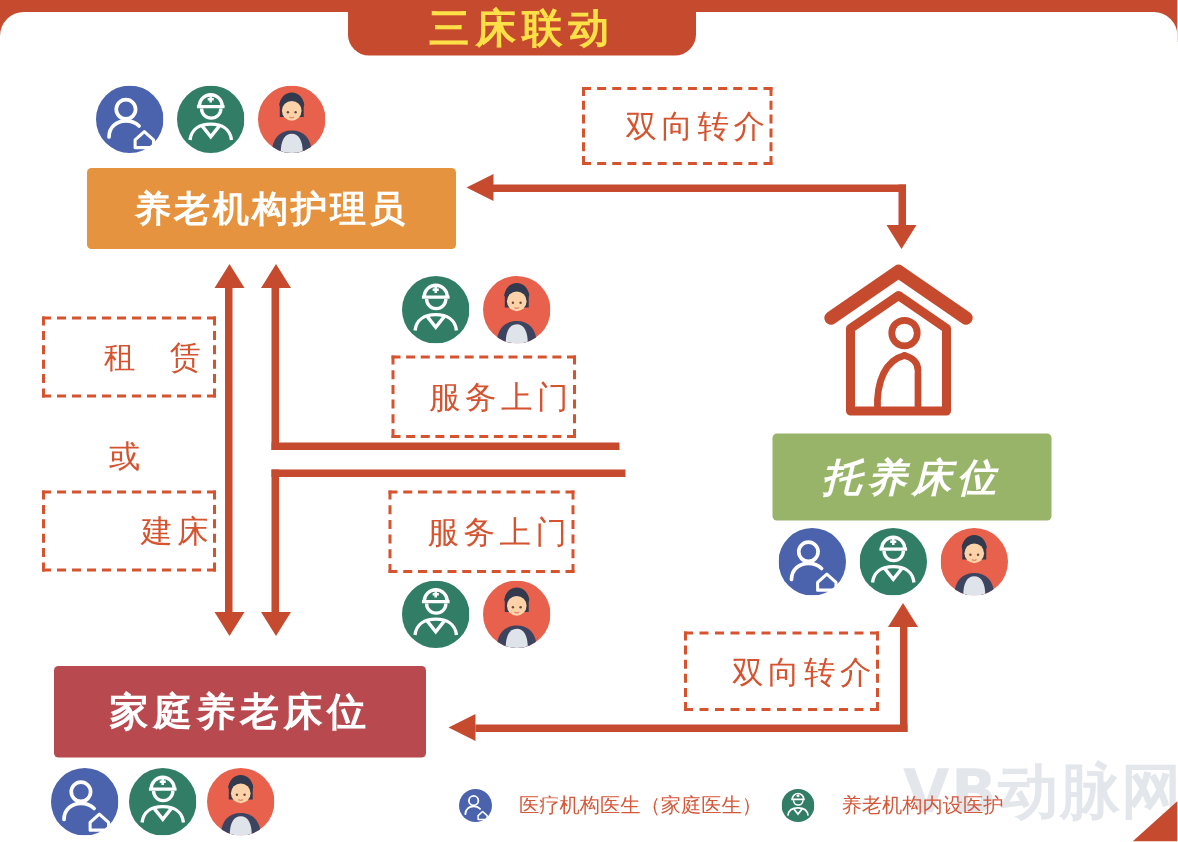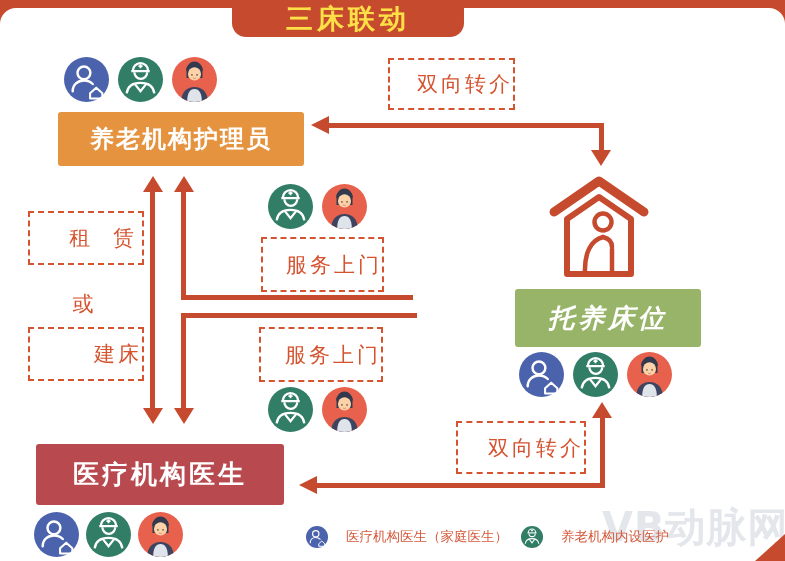--- a/index.html
+++ b/index.html
@@ -125,21 +125,21 @@
     </svg>
 </div>
 
 <div class="abs node node-orange">
   <span>养老机构护理员</span>
 </div>
 <div class="abs node node-green">
   <span>托养床位</span>
 </div>
 <div class="abs node node-maroon">
-  <span>医疗机构医生</span>
+  <span>家庭养老床位</span>
 </div>
 
 <svg class="abs" style="left:546px;top:170px;width:106px;height:114px;">
     <use href="#i-house"></use>
   </svg>
 
 <div class="abs dashed" style="left:388px;top:58px;width:123px;height:48px;">
   <span>双向转介</span>
 </div>
 <div class="abs ah ah-left" style="left:311px;top:116px;"></div>

